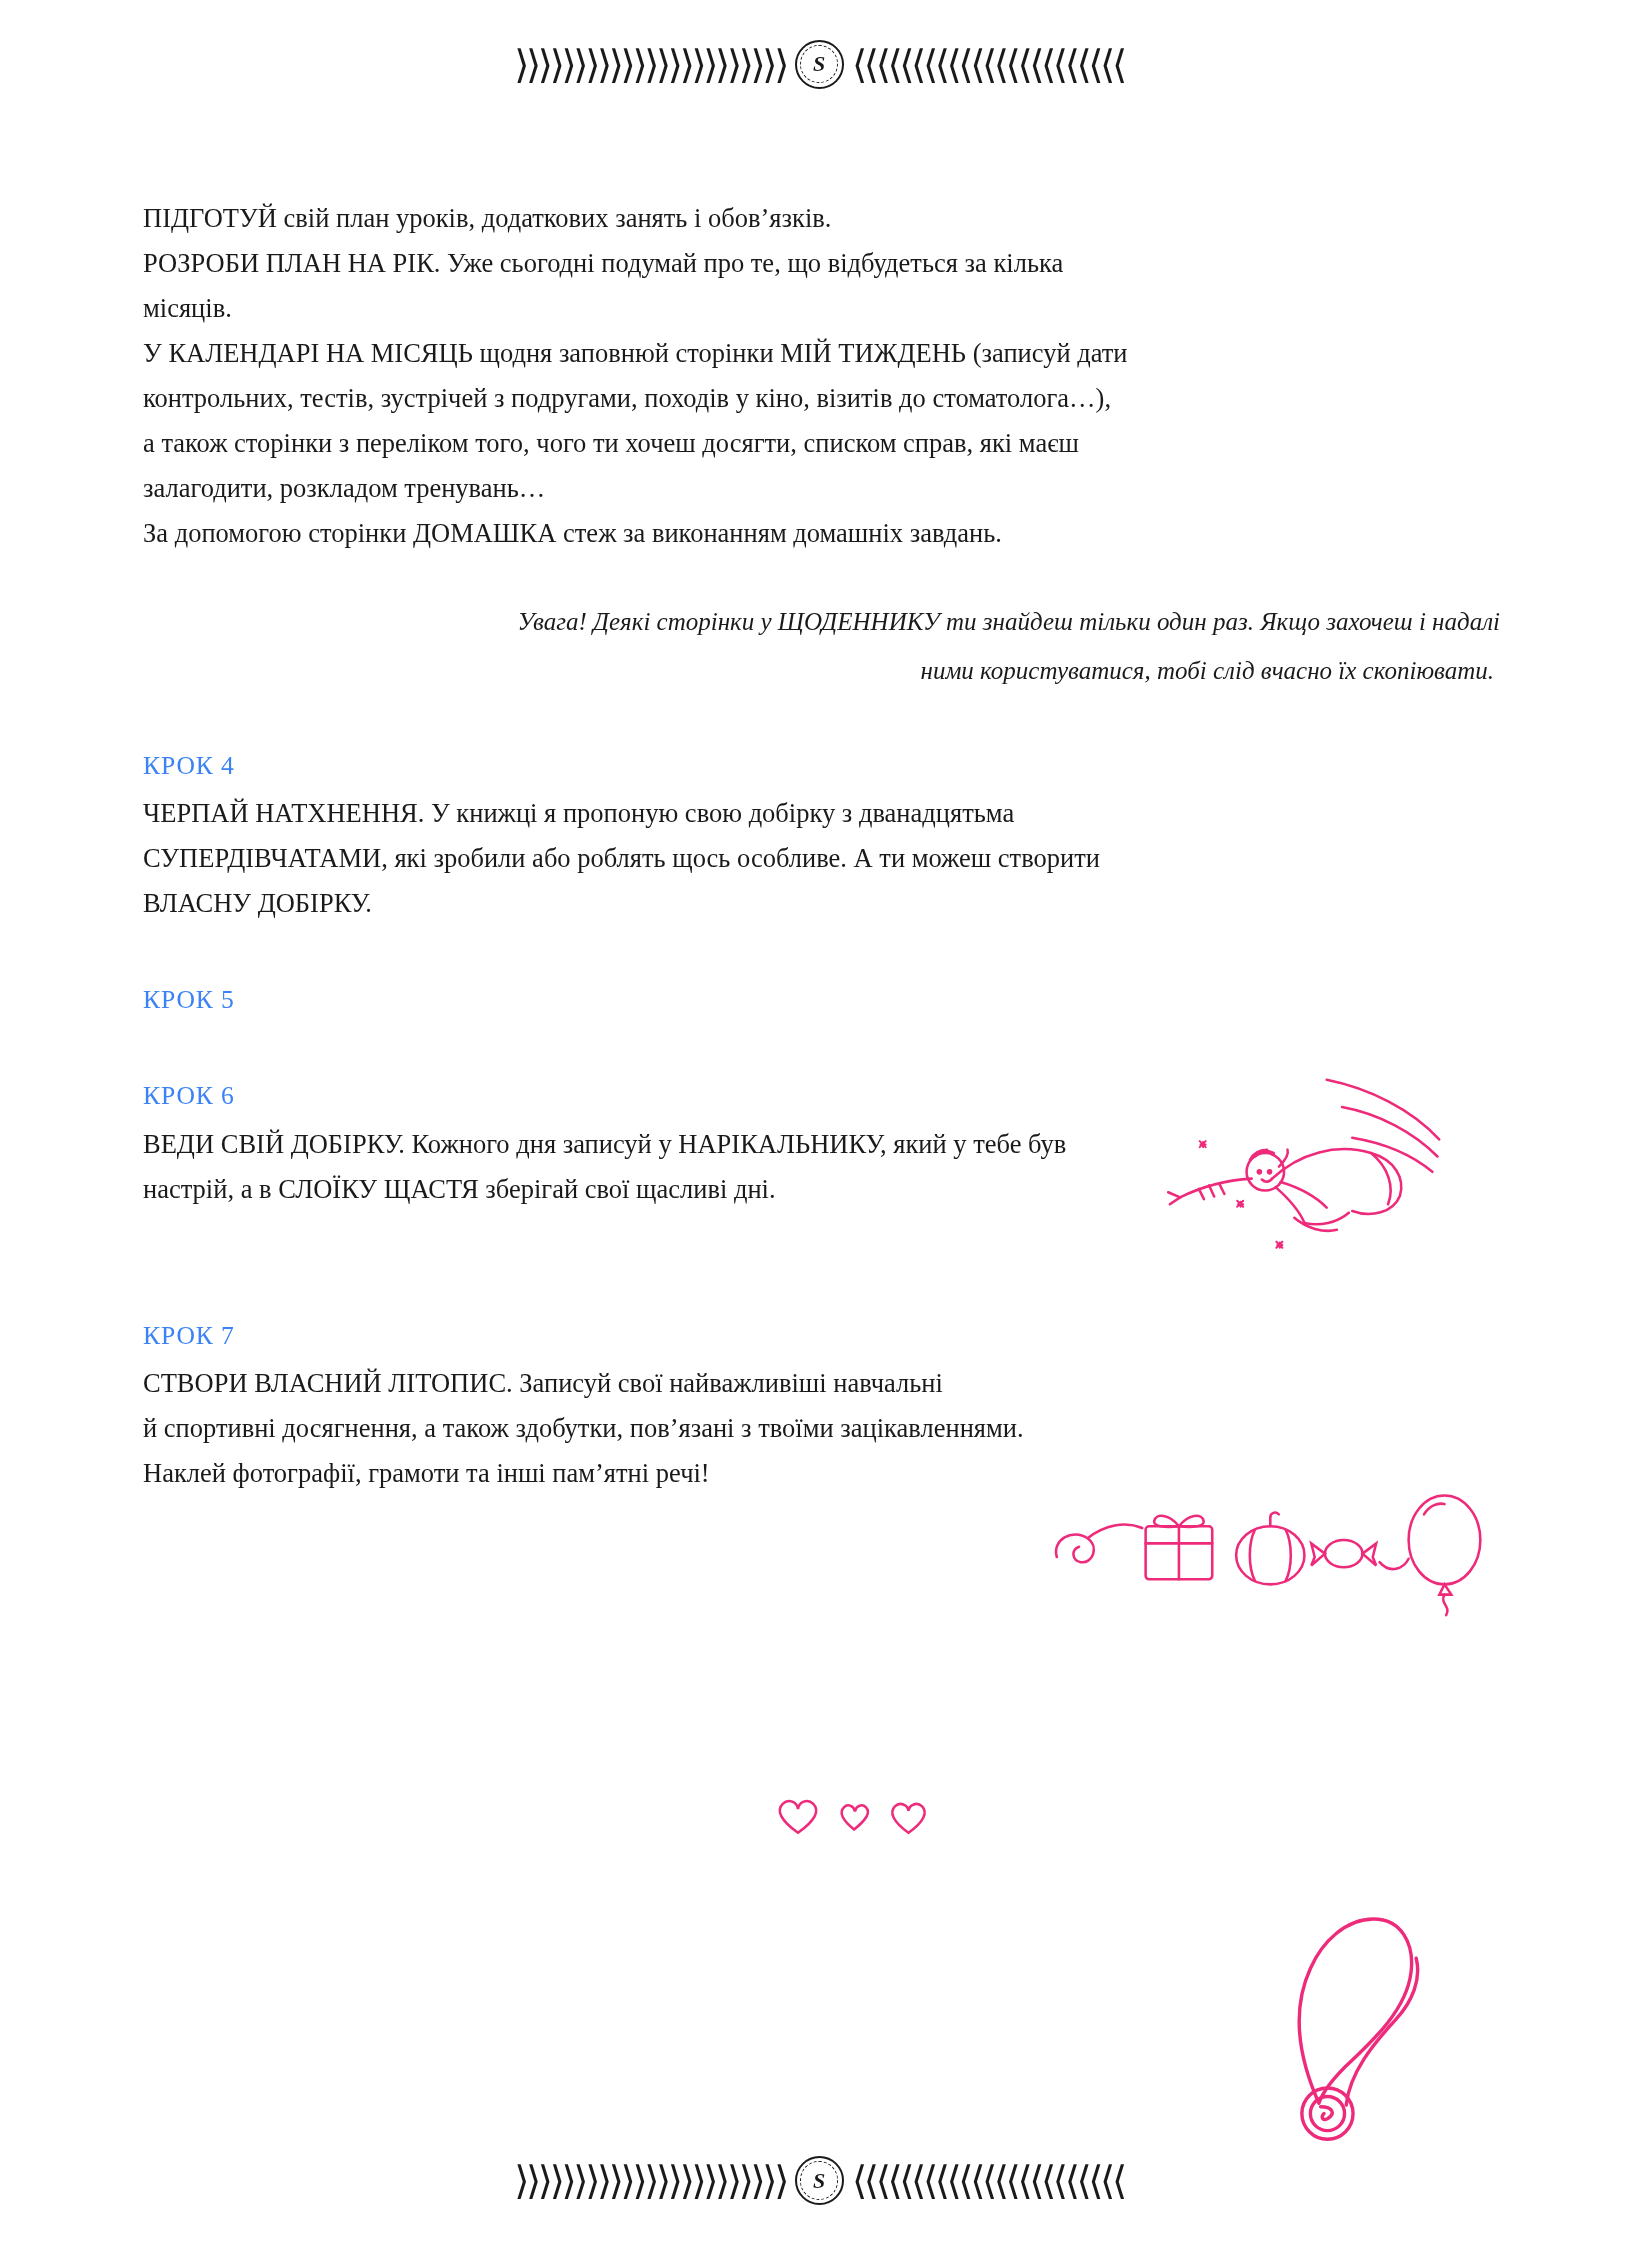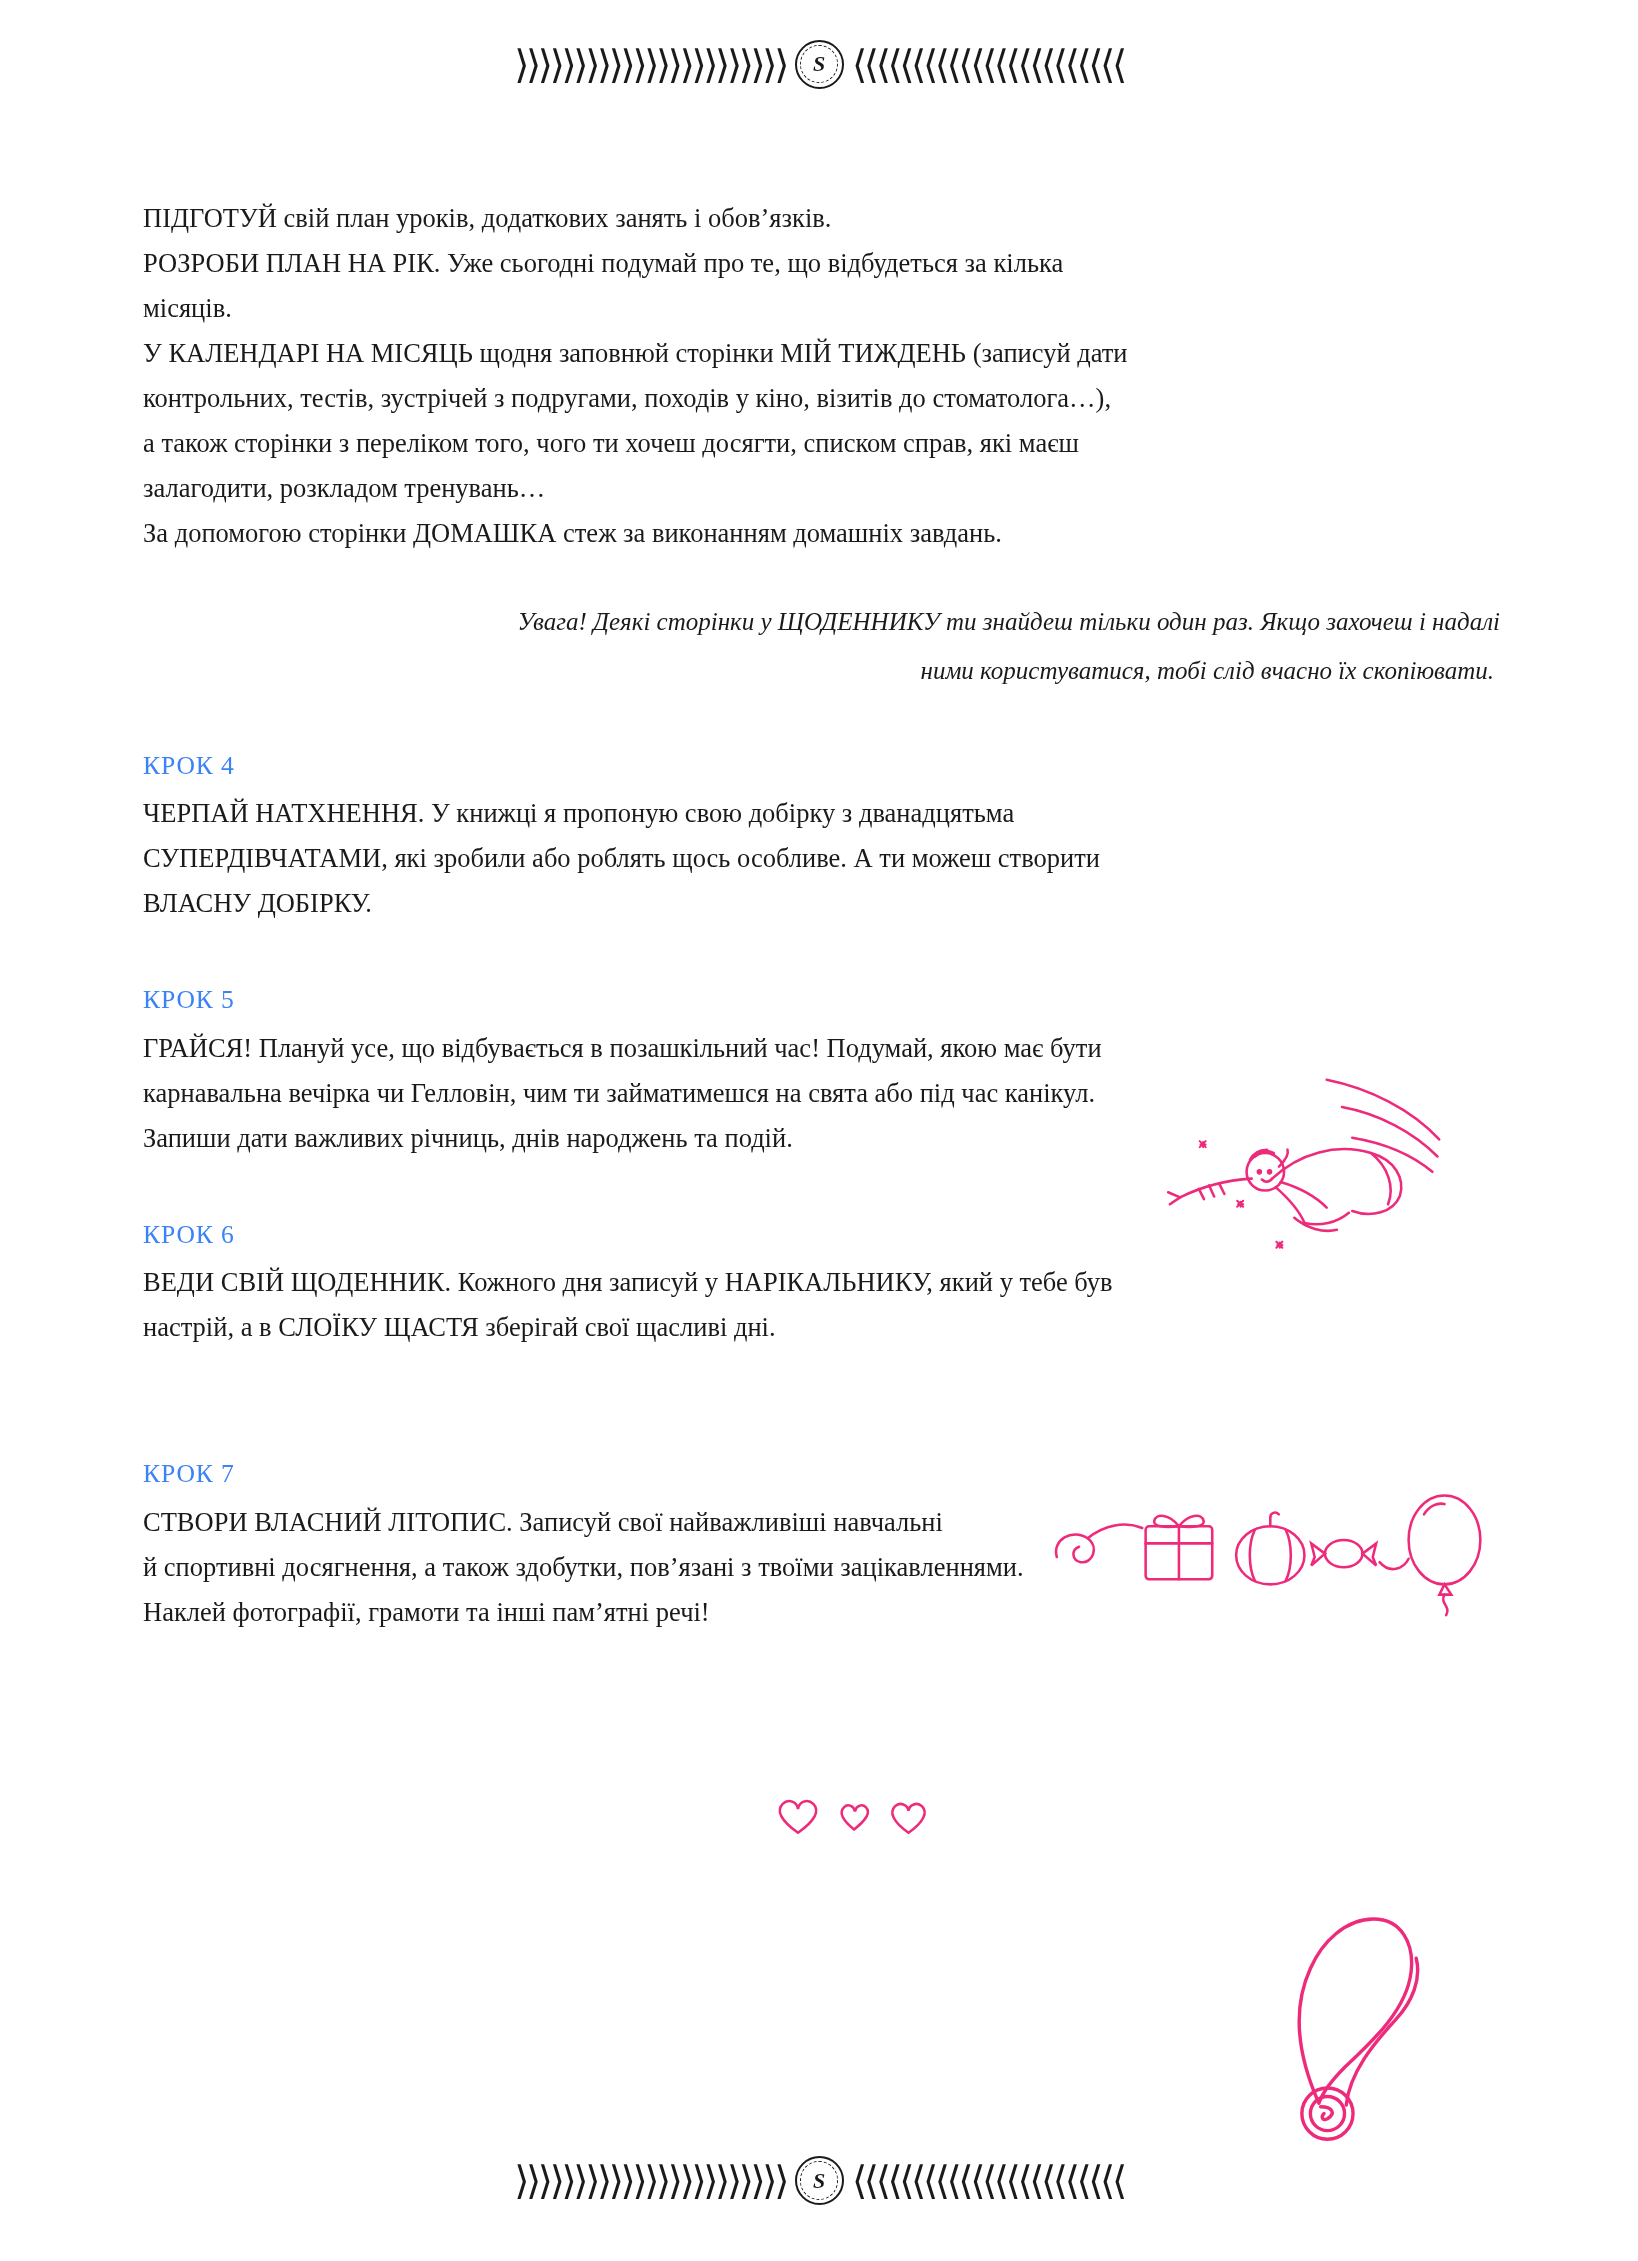--- a/index.html
+++ b/index.html
@@ -160,29 +160,24 @@
     </div>
 
     <p class="step-head">КРОК 4</p>
     <div>
       <p class="step-body">ЧЕРПАЙ НАТХНЕННЯ. У книжці я пропоную свою добірку з дванадцятьма</p>
       <p class="step-body">СУПЕРДІВЧАТАМИ, які зробили або роблять щось особливе. А ти можеш створити</p>
       <p class="step-body">ВЛАСНУ ДОБІРКУ.</p>
     </div>
 
     <p class="step-head">КРОК 5</p>
-    <div>
-      <p class="step-body">ГРАЙСЯ! Плануй усе, що відбувається в позашкільний час! Подумай, якою має бути</p>
-      <p class="step-body">карнавальна вечірка чи Гелловін, чим ти займатимешся на свята або під час канікул.</p>
-      <p class="step-body">Запиши дати важливих річниць, днів народжень та подій.</p>
-    </div>
 
     <p class="step-head">КРОК 6</p>
     <div>
-      <p class="step-body">ВЕДИ СВІЙ ЩОДЕННИК. Кожного дня записуй у НАРІКАЛЬНИКУ, який у тебе був</p>
+      <p class="step-body">ВЕДИ СВІЙ ДОБІРКУ. Кожного дня записуй у НАРІКАЛЬНИКУ, який у тебе був</p>
       <p class="step-body">настрій, а в СЛОЇКУ ЩАСТЯ зберігай свої щасливі дні.</p>
     </div>
 
     <p class="step-head" style="margin-top:101px;">КРОК 7</p>
     <div>
       <p class="step-body">СТВОРИ ВЛАСНИЙ ЛІТОПИС. Записуй свої найважливіші навчальні</p>
       <p class="step-body">й спортивні досягнення, а також здобутки, пов’язані з твоїми зацікавленнями.</p>
       <p class="step-body">Наклей фотографії, грамоти та інші пам’ятні речі!</p>
     </div>
 

